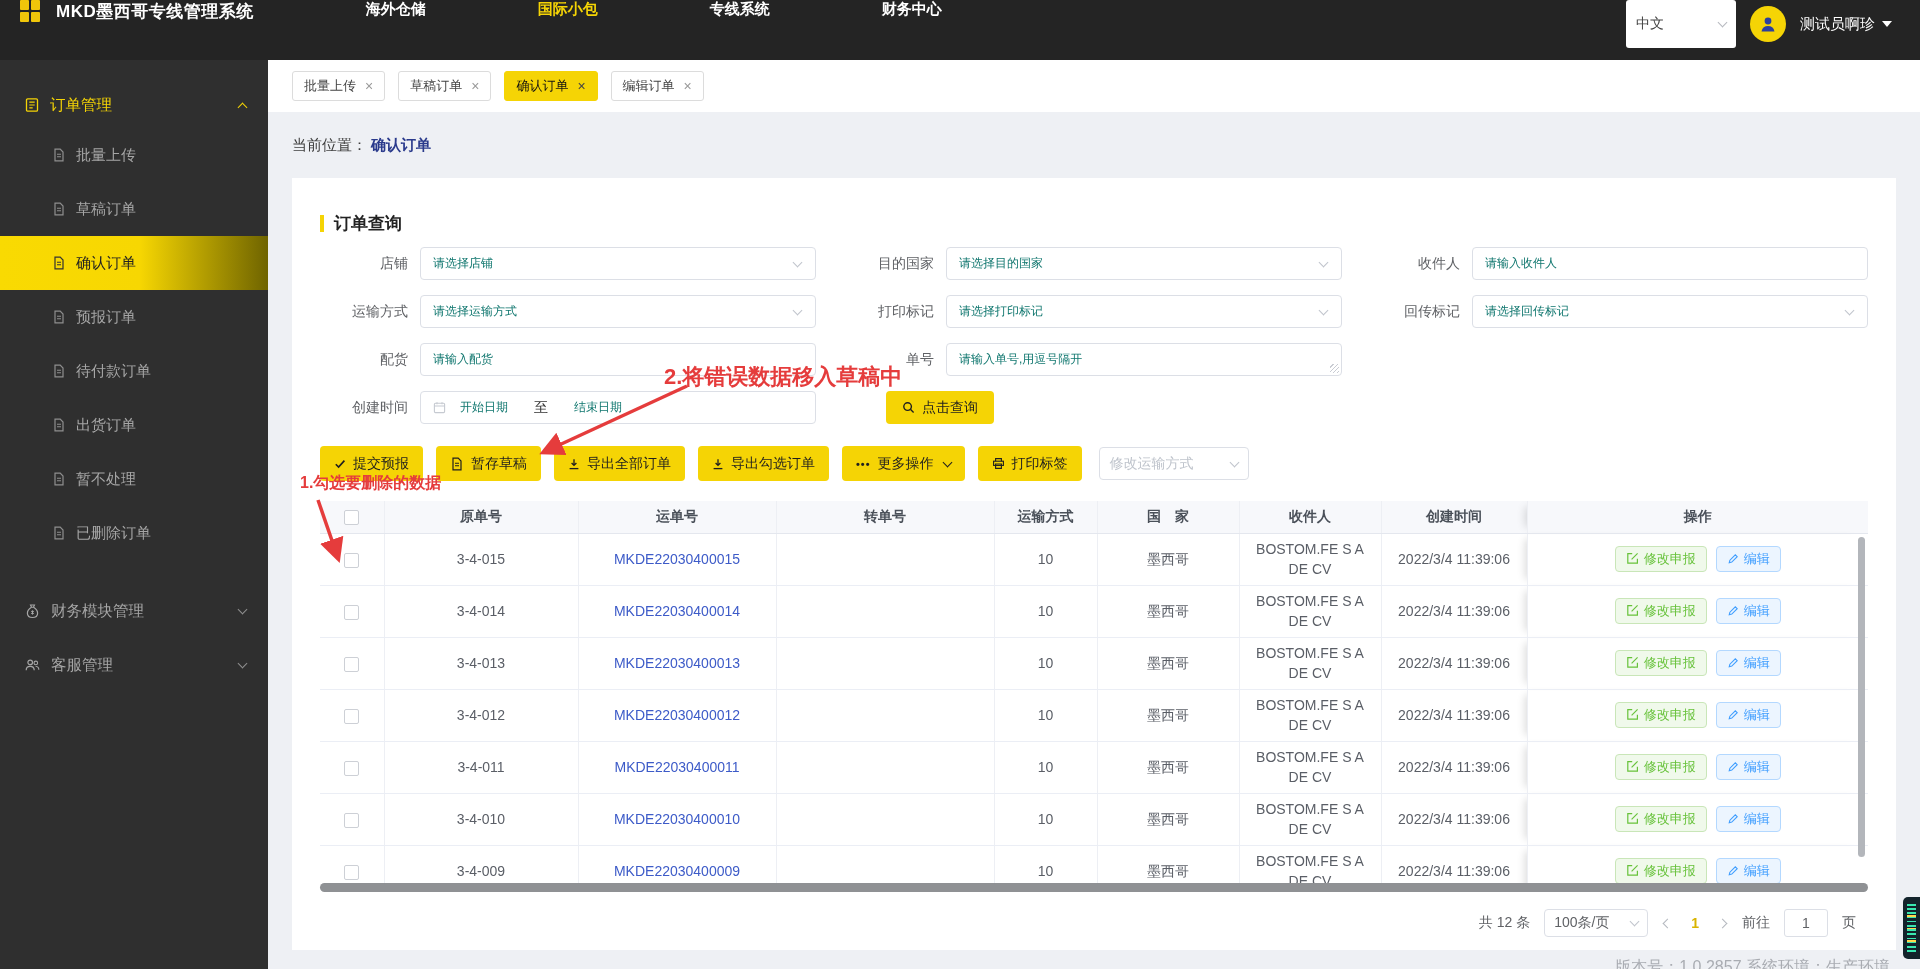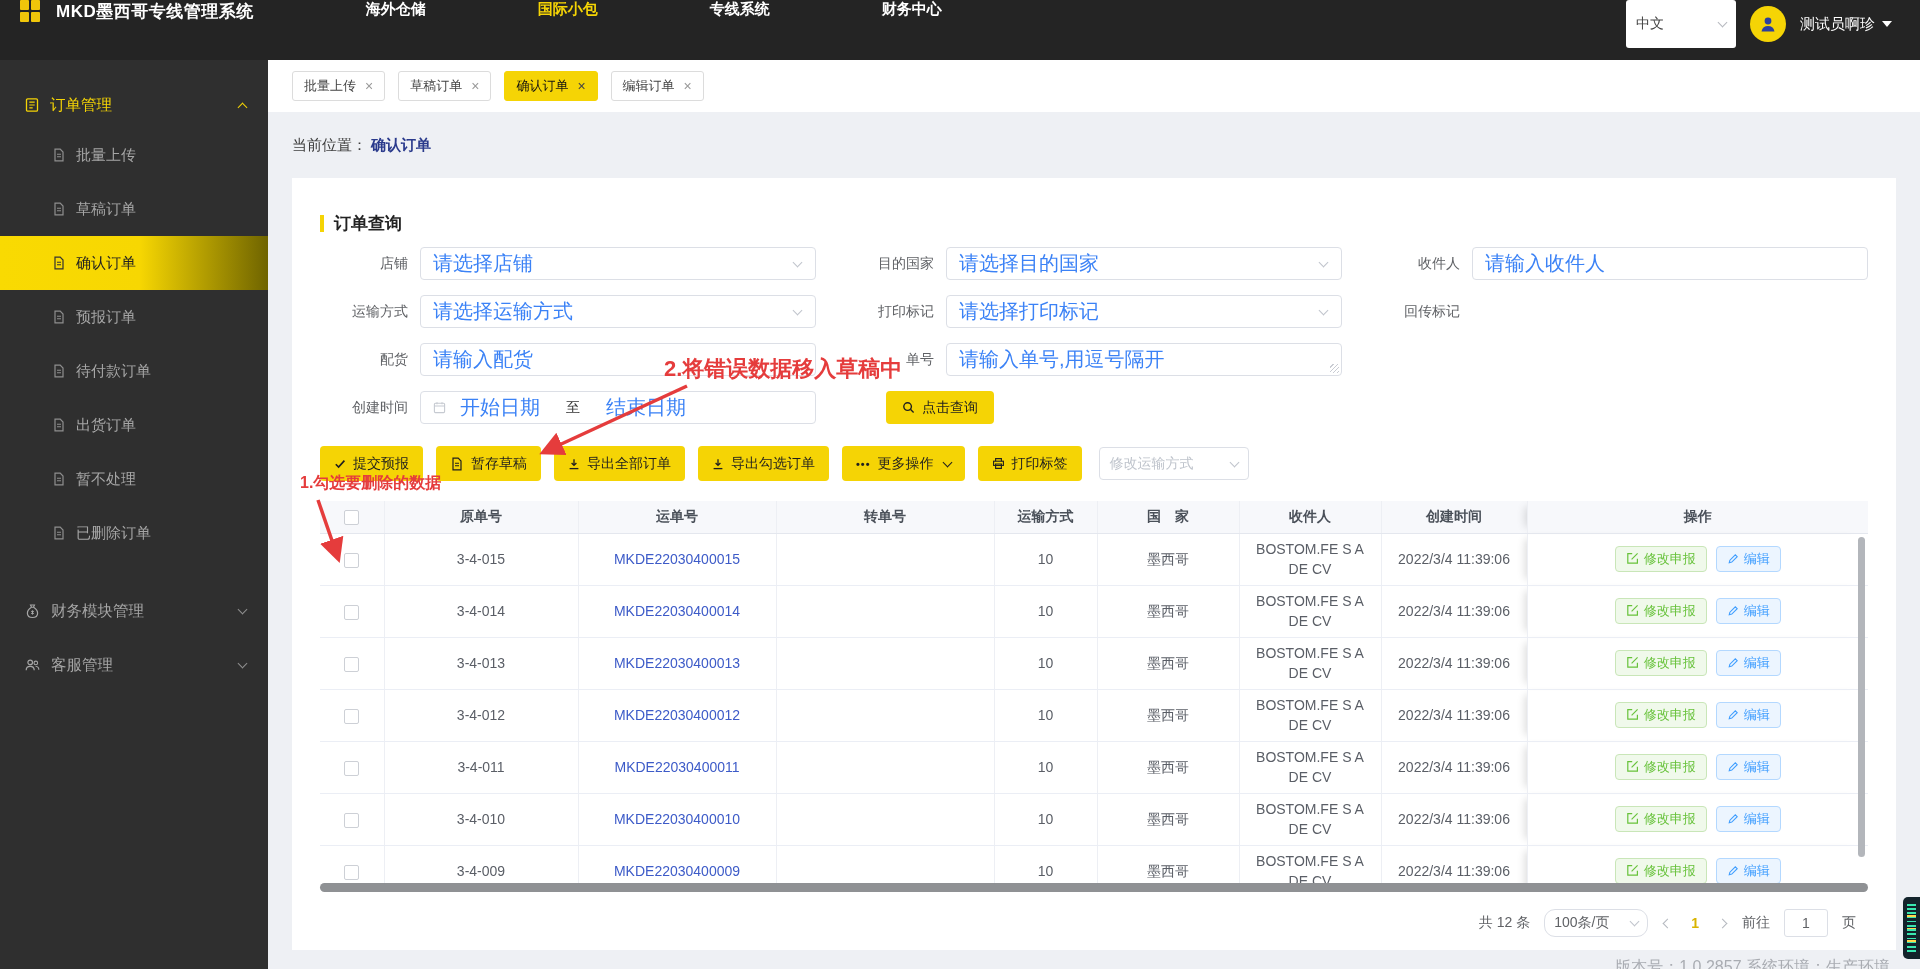--- a/index.html
+++ b/index.html
@@ -54,21 +54,21 @@
   .section-title{padding-top:34px;display:flex;align-items:center;font-size:17px;font-weight:bold;color:#222;}
   .title-bar{width:4px;height:17px;background:#f5d405;margin-right:10px;}
 
   
   .form{margin-top:12px;}
   .form-row{display:flex;margin-bottom:15px;align-items:center;}
   .fgroup{display:flex;align-items:center;margin-right:30px;}
   .flabel{width:100px;text-align:right;padding-right:12px;color:#606266;font-size:14px;}
   .fcontrol{width:396px;height:33px;border:1px solid #dcdfe6;border-radius:4px;display:flex;align-items:center;
     padding:0 12px;background:#fff;position:relative;cursor:pointer;}
-  .placeholder{color:#3b82f6;font-size:20px;flex:1;white-space:nowrap;overflow:hidden;}
+  .placeholder{color:#0f766e;font-size:12px;flex:1;white-space:nowrap;overflow:hidden;}
   .fcontrol .chev{color:#c0c4cc;margin-right:2px;}
   .resize-corner{position:absolute;right:2px;bottom:2px;width:9px;height:9px;
     background:repeating-linear-gradient(135deg,transparent 0 2px,#c9ccd3 2px 3px);}
   .date-control .sep{color:#333;font-size:14px;padding:0 26px;}
   .date-control .ic{color:#c6cad1;display:inline-flex;margin-right:14px;}
   .search-btn{margin-left:40px;height:33px;padding:0 16px;background:#f5d405;border:none;border-radius:4px;
     font-size:14px;color:#1f1f1f;display:inline-flex;align-items:center;gap:7px;cursor:pointer;font-family:inherit;}
 
   
   .toolbar{margin-top:22px;display:flex;align-items:center;}
@@ -94,34 +94,34 @@
   .btn-green,.btn-blue{height:26px;padding:9px 10px;border-radius:4px;font-size:13px;display:inline-flex;
     align-items:center;gap:5px;cursor:pointer;font-family:inherit;}
   .btn-green{border:1px solid #c9e6b8;background:#f0f9eb;color:#67c23a;margin-right:9px;}
   .btn-blue{border:1px solid #b3d8ff;background:#ecf5ff;color:#409eff;}
   .vscroll{position:absolute;right:3px;top:36px;width:7px;height:320px;background:#b3b6bb;border-radius:4px;}
   .hscroll{height:9px;background:#8f9194;border-radius:5px;width:1548px;}
 
   
   .pagination{margin-top:16px;display:flex;justify-content:flex-end;align-items:center;gap:14px;
     padding-right:12px;color:#606266;font-size:14px;height:30px;}
-  .pg-select{width:104px;height:28px;border:1px solid #dcdfe6;border-radius:11px;display:flex;align-items:center;
+  .pg-select{width:104px;height:28px;border:1px solid #dcdfe6;border-radius:4px;display:flex;align-items:center;
     justify-content:space-between;padding:0 9px;cursor:pointer;}
   .pg-select .chev{color:#c0c4cc;}
   .pg-arrow{color:#b4b8bf;cursor:pointer;display:inline-flex;padding:0 2px;}
   .pg-current{color:#d9b400;font-weight:bold;padding:0 4px;cursor:pointer;}
   .pg-input{width:44px;height:28px;border:1px solid #dcdfe6;border-radius:3px;text-align:center;font-size:14px;
     color:#606266;font-family:inherit;outline:none;}
 
   .footer-line{margin:7px 30px 0 0;text-align:right;color:#a9acb2;font-size:16px;}
 
   
   .note{position:absolute;color:#e53c3c;font-weight:bold;z-index:6;white-space:nowrap;}
   .note1{left:8px;top:295px;font-size:16px;}
-  .note2{left:372px;top:176px;font-size:22px;}
+  .note2{left:372px;top:184px;font-size:22px;}
   .arrows{position:absolute;left:0;top:0;z-index:6;pointer-events:none;}
 
   
   .widget{position:fixed;right:0;bottom:10px;width:17px;height:62px;background:#13232b;
     border-radius:5px 0 0 5px;z-index:40;display:flex;align-items:center;justify-content:center;cursor:pointer;}
   .widget .bars{width:9px;height:48px;
     background:repeating-linear-gradient(180deg,#39e6b0 0 1.6px,transparent 1.6px 4.2px),
                repeating-linear-gradient(180deg,transparent 0 11px,#ffd84d 11px 12.6px);}
   .ic{display:inline-flex;align-items:center;}
 </style>
@@ -336,20 +336,24 @@
           </div>
           <div class="fgroup">
             <span class="flabel">打印标记</span>
             <div class="fcontrol">
               <span class="placeholder">请选择打印标记</span>
               <i class="chev down"></i>
             </div>
           </div>
           <div class="fgroup">
             <span class="flabel">回传标记</span>
+            <div class="fcontrol">
+              <span class="placeholder">请选择回传标记</span>
+              <i class="chev down"></i>
+            </div>
           </div>
         </div>
         <div class="form-row">
           <div class="fgroup">
             <span class="flabel">配货</span>
             <div class="fcontrol">
               <span class="placeholder">请输入配货</span>
             </div>
           </div>
           <div class="fgroup">

